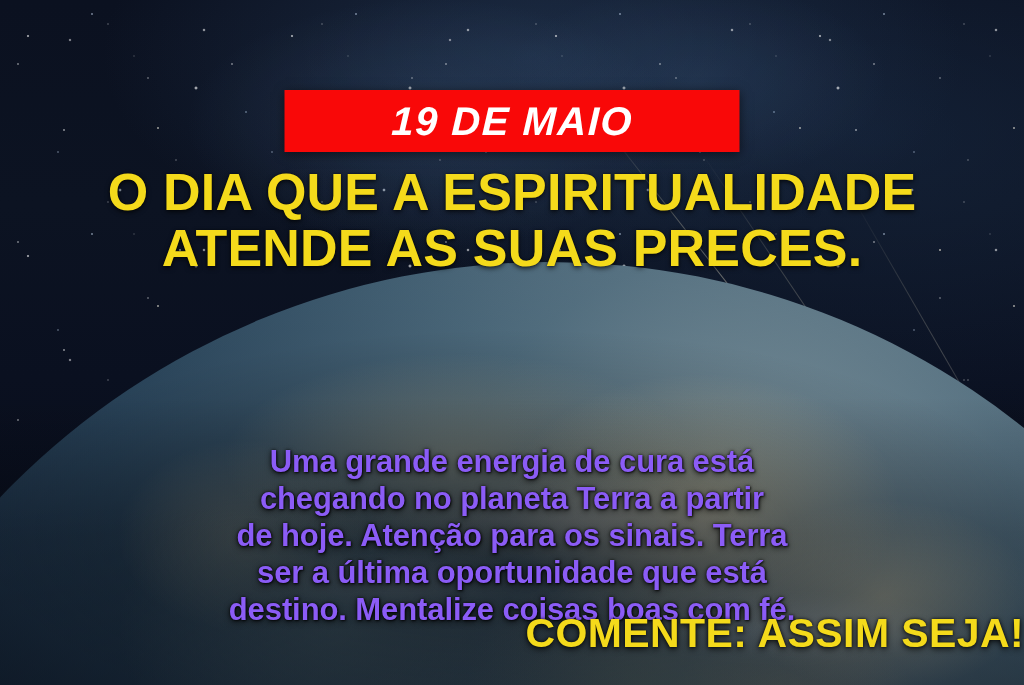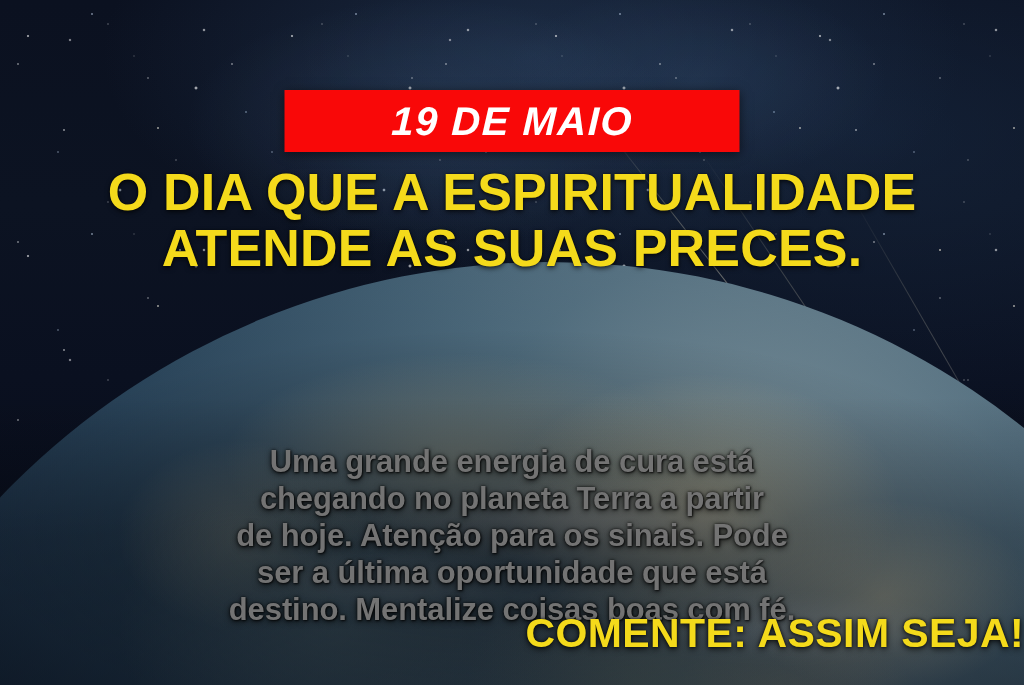--- a/index.html
+++ b/index.html
@@ -215,21 +215,21 @@
     text-shadow:0 2px 5px rgba(0,0,0,.65), 0 0 2px rgba(0,0,0,.6);
     padding:0 40px;
   }
   .headline .l2 { display:block; }
 
   
   .body-copy {
     position:absolute;
     top:444px; left:0; right:0;
     text-align:center;
-    color:#737373;
+    color:#8b5cf6;
     font-size:31px;
     font-weight:bold;
     line-height:1.19;
     letter-spacing:-0.1px;
     padding:0 52px;
     text-shadow:0 2px 6px rgba(0,0,0,.78), 0 0 3px rgba(0,0,0,.7), 1px 1px 2px rgba(0,0,0,.6);
   }
   .body-copy span { display:block; }
 
   
@@ -277,21 +277,21 @@
     </div>
 
     <div class="headline">
       <span class="l1">O DIA QUE A ESPIRITUALIDADE</span>
       <span class="l2">ATENDE AS SUAS PRECES.</span>
     </div>
 
     <div class="body-copy">
       <span>Uma grande energia de cura está</span>
       <span>chegando no planeta Terra a partir</span>
-      <span>de hoje. Atenção para os sinais. Pode</span>
+      <span>de hoje. Atenção para os sinais. Terra</span>
       <span>ser a última oportunidade que está</span>
       <span>destino. Mentalize coisas boas com fé.</span>
     </div>
 
     <div class="cta">
       <span>COMENTE: ASSIM SEJA!</span>
     </div>
 
   </div>
 </div>

